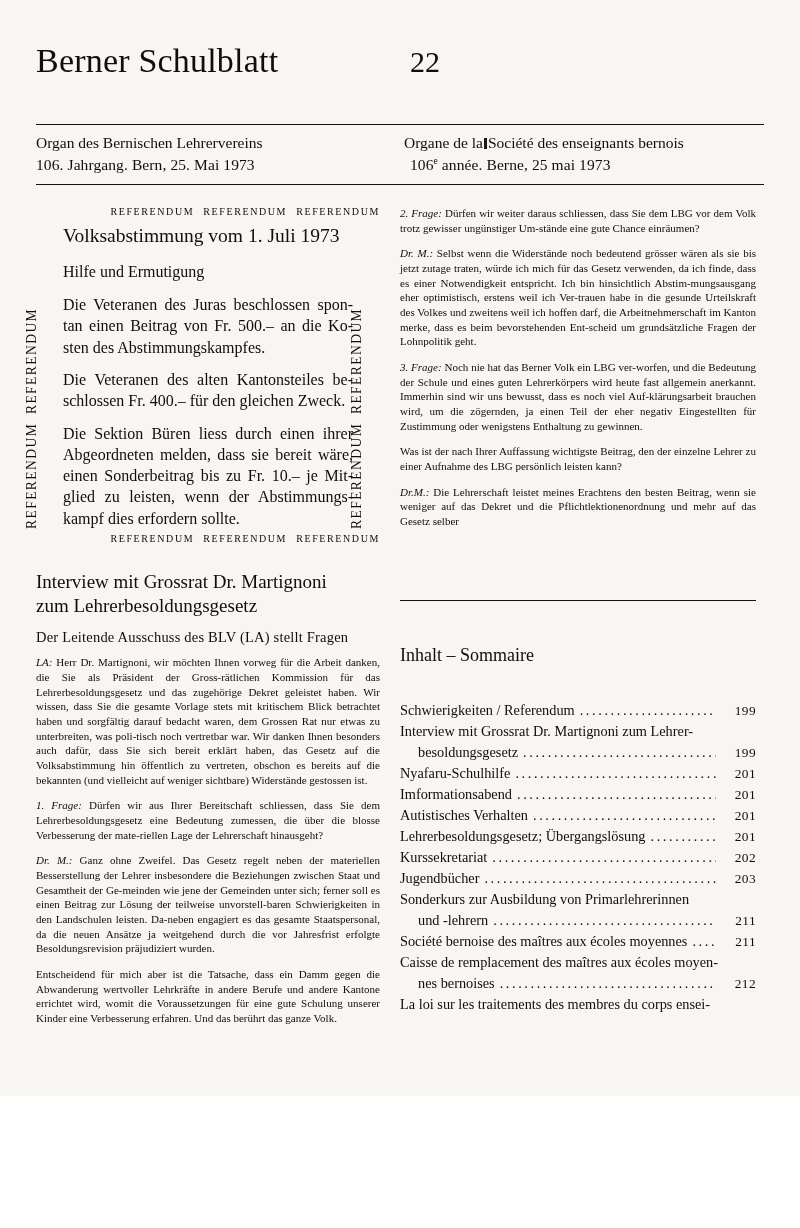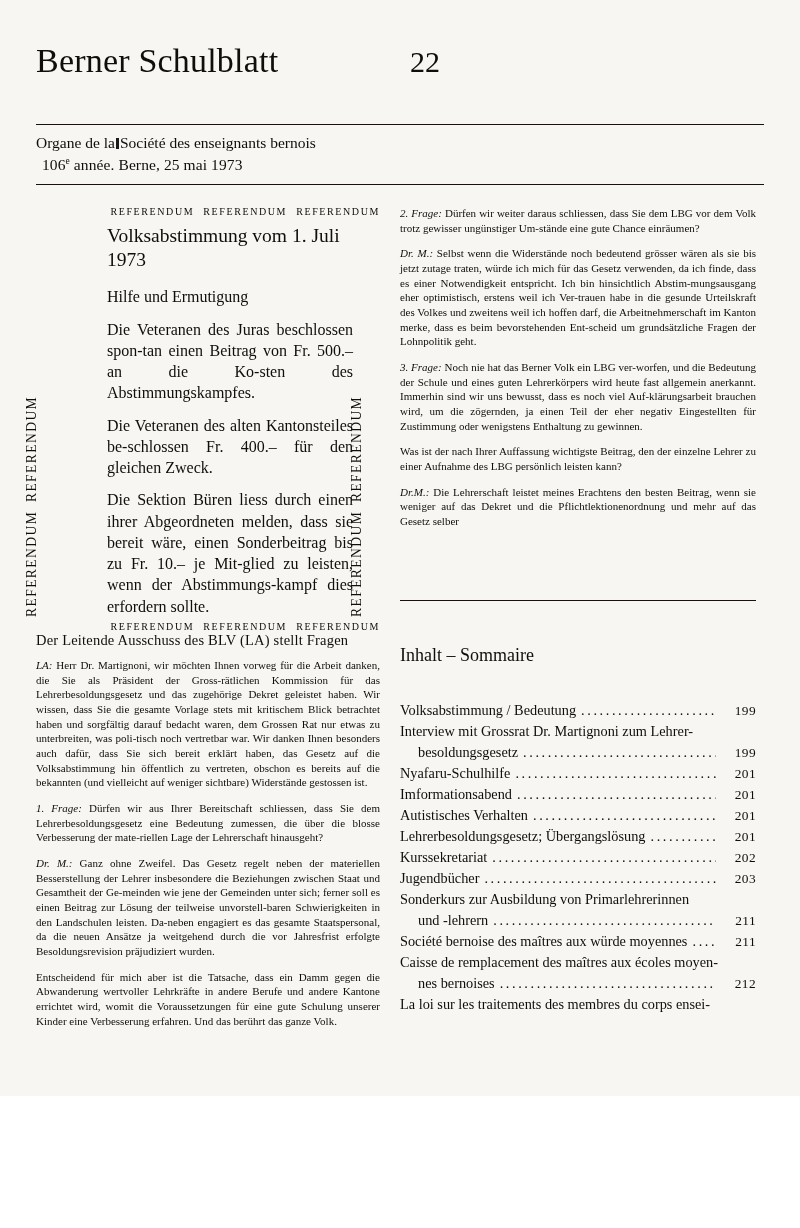--- a/index.html
+++ b/index.html
@@ -120,21 +120,20 @@
     transform: rotate(-90deg);
     white-space: nowrap;
     font-size: 13.6px;
     letter-spacing: 1.4px;
     word-spacing: 4px;
     margin-left: -6px;
   }
   .ref-inner {
     flex: 1;
     padding: 0 8px;
-    margin-left: 44px;
   }
   .ref-title {
     font-size: 19.5px;
     line-height: 1.25;
     margin: 0 0 14px 0;
     font-weight: normal;
   }
   .ref-lead {
     font-size: 16px;
     margin: 0 0 11px 0;
@@ -235,20 +234,24 @@
 
   <div class="masthead">
     <div class="masthead-de">Berner Schulblatt</div>
     <div class="masthead-num">22</div>
   </div>
 
   <div class="rule top-sub"></div>
   <div class="rule bot-sub"></div>
 
   <div class="subblock">
+    <div class="subcol de">
+      <div class="l1">Organ des Bernischen Lehrervereins</div>
+      <div class="l2">106. Jahrgang. Bern, 25. Mai 1973</div>
+    </div>
     <div class="subcol fr">
       <div class="l1"><span>Organe de la</span><span class="marker"></span><span>Société des enseignants bernois</span></div>
       <div class="l2"><span>106</span><sup class="ordinal">e</sup><span> année. Berne, 25 mai 1973</span></div>
     </div>
   </div>
 
   <div class="col-left">
 
     <div class="ref-band top">REFERENDUM REFERENDUM REFERENDUM</div>
 
@@ -265,20 +268,24 @@
         <p class="ref-p">Die Sektion Büren liess durch einen ihrer Abgeordneten melden, dass sie bereit wäre, einen Sonderbeitrag bis zu Fr. 10.– je Mit-glied zu leisten, wenn der Abstimmungs-kampf dies erfordern sollte.</p>
       </div>
 
       <div class="ref-side">
         <span>REFERENDUM REFERENDUM</span>
       </div>
     </div>
 
     <div class="ref-band bottom">REFERENDUM REFERENDUM REFERENDUM</div>
 
+    <h2 class="art-title">
+      <span>Interview mit Grossrat Dr. Martignoni</span><br>
+      <span>zum Lehrerbesoldungsgesetz</span>
+    </h2>
 
     <p class="art-kicker">Der Leitende Ausschuss des BLV (LA) stellt Fragen</p>
 
     <p class="body"><span class="lead-em">LA:</span><span> Herr Dr. Martignoni, wir möchten Ihnen vorweg für die Arbeit danken, die Sie als Präsident der Gross-rätlichen Kommission für das Lehrerbesoldungsgesetz und das zugehörige Dekret geleistet haben. Wir wissen, dass Sie die gesamte Vorlage stets mit kritischem Blick betrachtet haben und sorgfältig darauf bedacht waren, dem Grossen Rat nur etwas zu unterbreiten, was poli-tisch noch vertretbar war. Wir danken Ihnen besonders auch dafür, dass Sie sich bereit erklärt haben, das Gesetz auf die Volksabstimmung hin öffentlich zu vertreten, obschon es bereits auf die bekannten (und vielleicht auf weniger sichtbare) Widerstände gestossen ist.</span></p>
 
     <p class="body"><span class="qnum">1. Frage:</span><span> Dürfen wir aus Ihrer Bereitschaft schliessen, dass Sie dem Lehrerbesoldungsgesetz eine Bedeutung zumessen, die über die blosse Verbesserung der mate-riellen Lage der Lehrerschaft hinausgeht?</span></p>
 
     <p class="body"><span class="lead-em">Dr. M.:</span><span> Ganz ohne Zweifel. Das Gesetz regelt neben der materiellen Besserstellung der Lehrer insbesondere die Beziehungen zwischen Staat und Gesamtheit der Ge-meinden wie jene der Gemeinden unter sich; ferner soll es einen Beitrag zur Lösung der teilweise unvorstell-baren Schwierigkeiten in den Landschulen leisten. Da-neben engagiert es das gesamte Staatspersonal, da die neuen Ansätze ja weitgehend durch die vor Jahresfrist erfolgte Besoldungsrevision präjudiziert wurden.</span></p>
 
     <p class="body">Entscheidend für mich aber ist die Tatsache, dass ein Damm gegen die Abwanderung wertvoller Lehrkräfte in andere Berufe und andere Kantone errichtet wird, womit die Voraussetzungen für eine gute Schulung unserer Kinder eine Verbesserung erfahren. Und das berührt das ganze Volk.</p>
@@ -298,21 +305,21 @@
     <p class="body"><span class="lead-em">Dr.M.:</span><span> Die Lehrerschaft leistet meines Erachtens den besten Beitrag, wenn sie weniger auf das Dekret und die Pflichtlektionenordnung und mehr auf das Gesetz selber</span></p>
 
     <div style="height:60px"></div>
     <div class="toc-rule"></div>
 
     <h2 class="toc-heading">Inhalt – Sommaire</h2>
 
     <div class="toc-list">
 
     <div class="toc-row">
-          <span class="toc-label">Volksabstimmung / Bedeutung</span>
+          <span class="toc-label">Schwierigkeiten / Referendum</span>
           <span class="toc-dots">...........................................................</span>
           <span class="toc-page">199</span>
         </div>
         <div class="toc-row nodots nopage">
           <span class="toc-label">Interview mit Grossrat Dr. Martignoni zum Lehrer-</span>
           <span class="toc-dots">...........................................................</span>
           <span class="toc-page"></span>
         </div>
         <div class="toc-row">
           <span class="toc-label indent">besoldungsgesetz</span>
@@ -353,21 +360,21 @@
           <span class="toc-label">Sonderkurs zur Ausbildung von Primarlehrerinnen</span>
           <span class="toc-dots">...........................................................</span>
           <span class="toc-page"></span>
         </div>
         <div class="toc-row">
           <span class="toc-label indent">und -lehrern</span>
           <span class="toc-dots">...........................................................</span>
           <span class="toc-page">211</span>
         </div>
         <div class="toc-row">
-          <span class="toc-label">Société bernoise des maîtres aux würde moyennes</span>
+          <span class="toc-label">Société bernoise des maîtres aux écoles moyennes</span>
           <span class="toc-dots">...........................................................</span>
           <span class="toc-page">211</span>
         </div>
         <div class="toc-row nodots nopage">
           <span class="toc-label">Caisse de remplacement des maîtres aux écoles moyen-</span>
           <span class="toc-dots">...........................................................</span>
           <span class="toc-page"></span>
         </div>
         <div class="toc-row">
           <span class="toc-label indent">nes bernoises</span>

